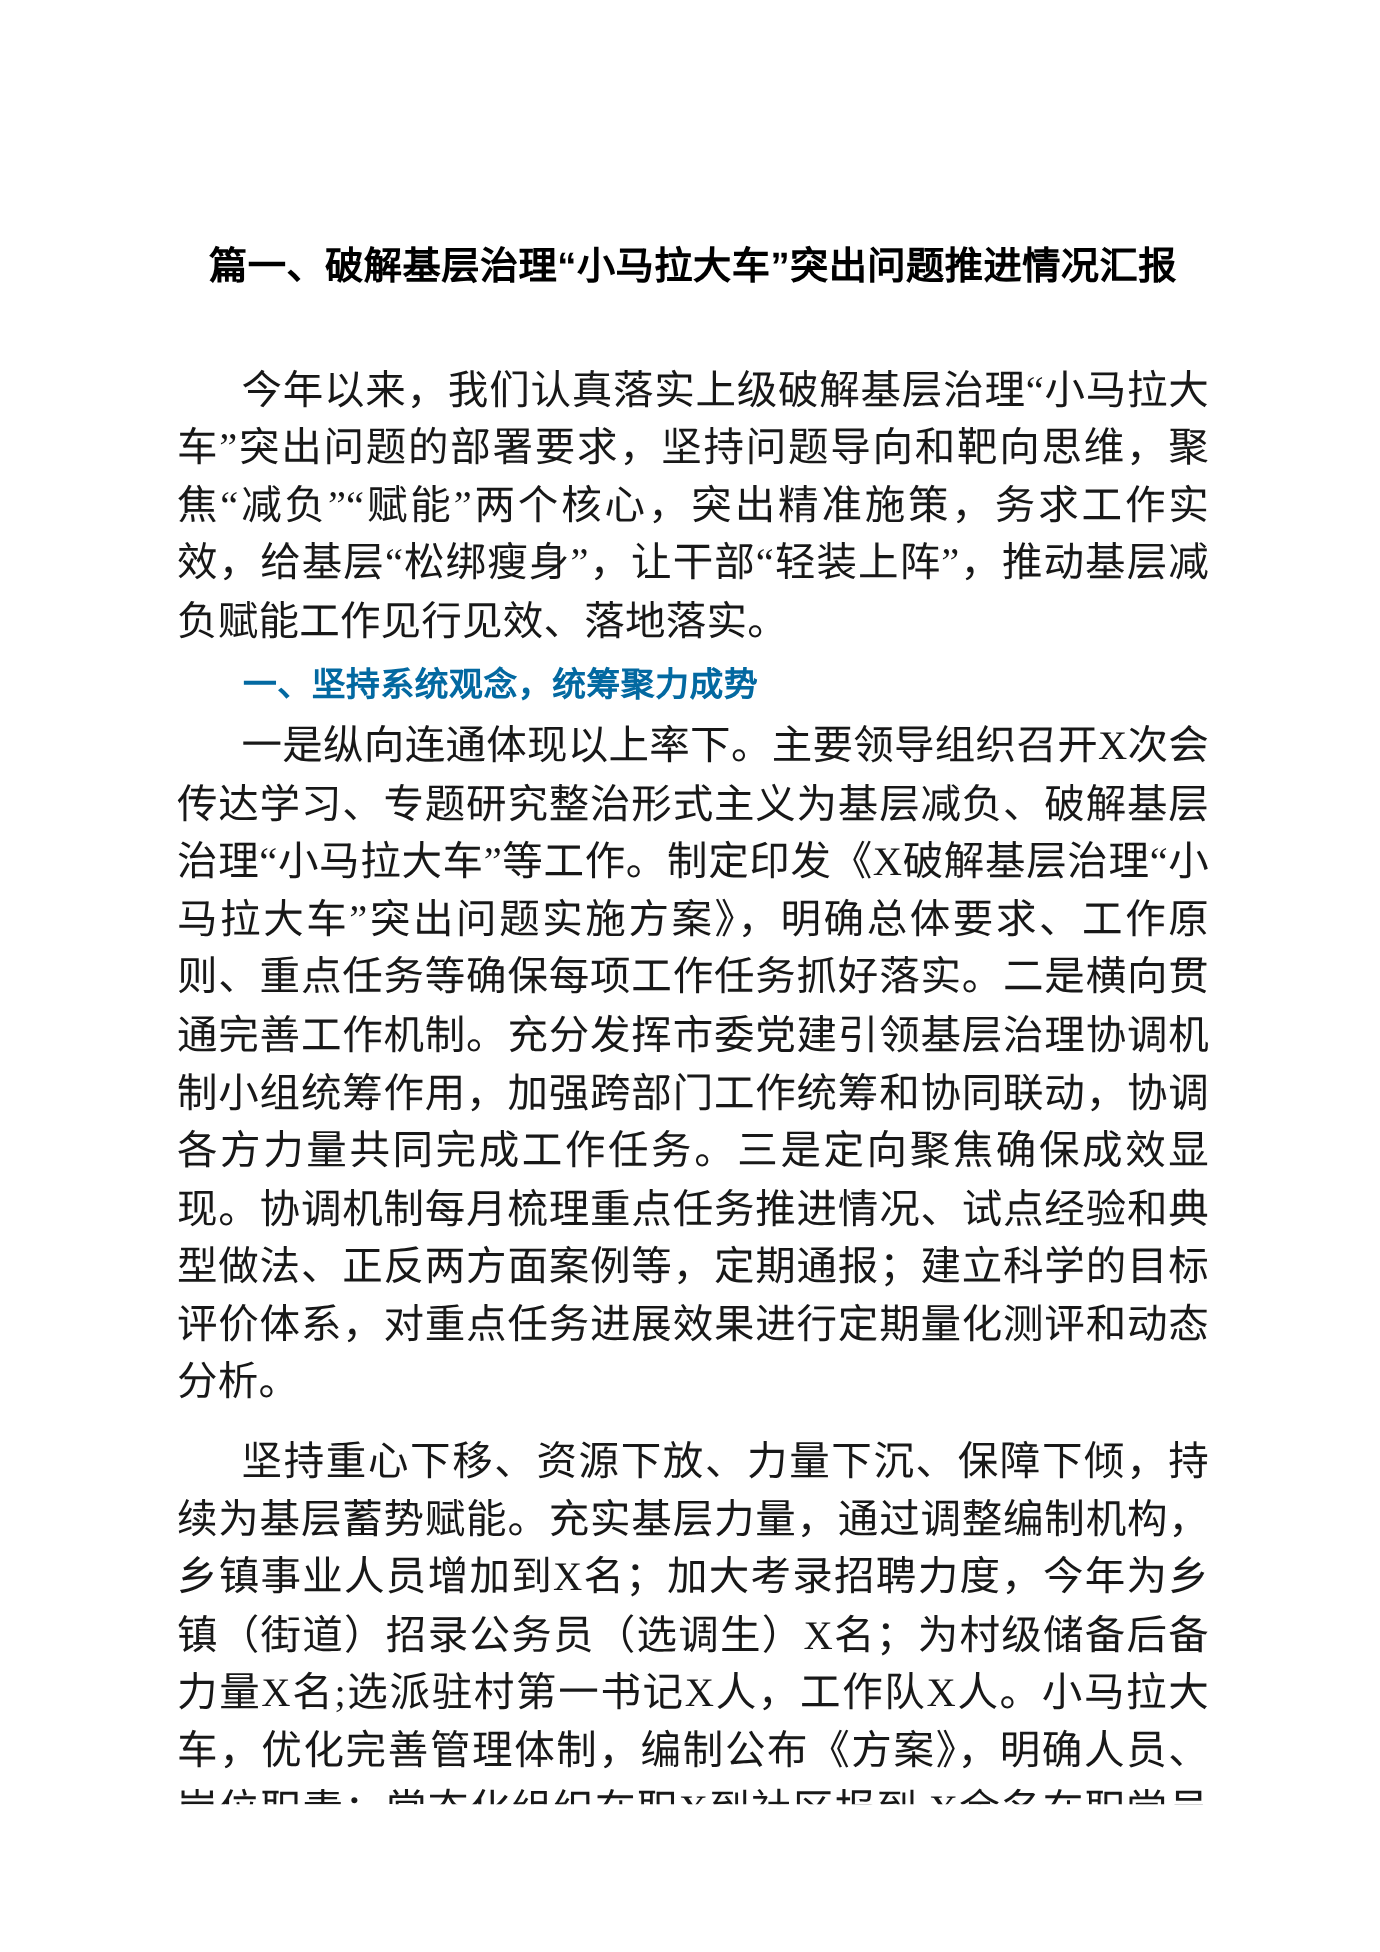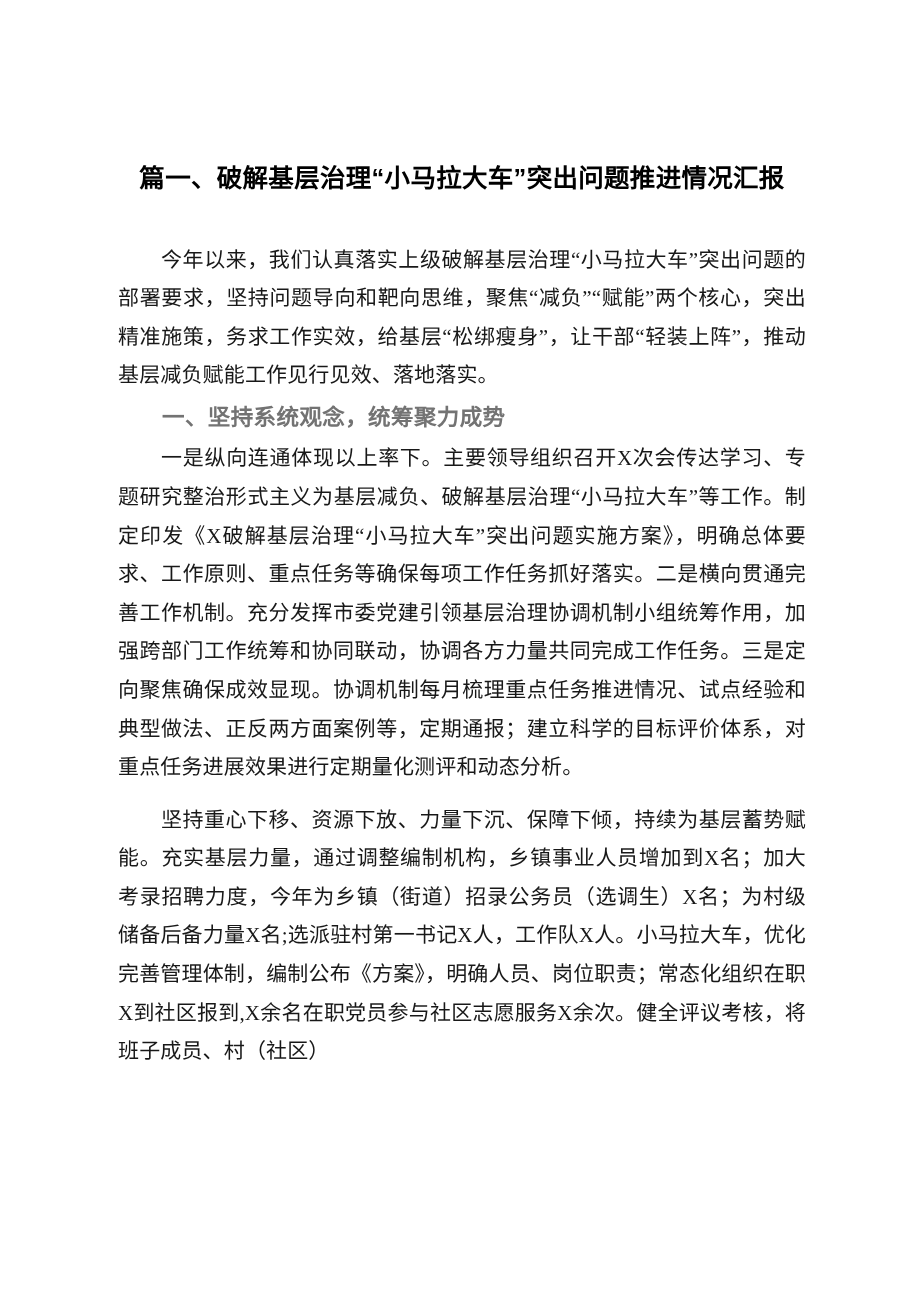--- a/index.html
+++ b/index.html
@@ -39,30 +39,30 @@
     padding-top: 163px;
     white-space: nowrap;
   }
 
   
   .section-heading {
     font-family: "Liberation Sans", "DejaVu Sans", sans-serif;
     font-weight: bold;
     font-size: 22.5px;
     line-height: 1.35;
-    color: #737373;
+    color: #0369a1;
     margin: 0;
     text-indent: 44px;
     letter-spacing: 0.4px;
   }
 
   
   .body-para {
     font-family: "Liberation Serif", "DejaVu Serif", serif;
-    font-size: 21px;
+    font-size: 27px;
     line-height: 38.6px;
     color: #181818;
     margin: 0;
     text-align: justify;
     text-justify: inter-ideograph;
     text-indent: 43px;
     letter-spacing: 0.15px;
   }
 
   

